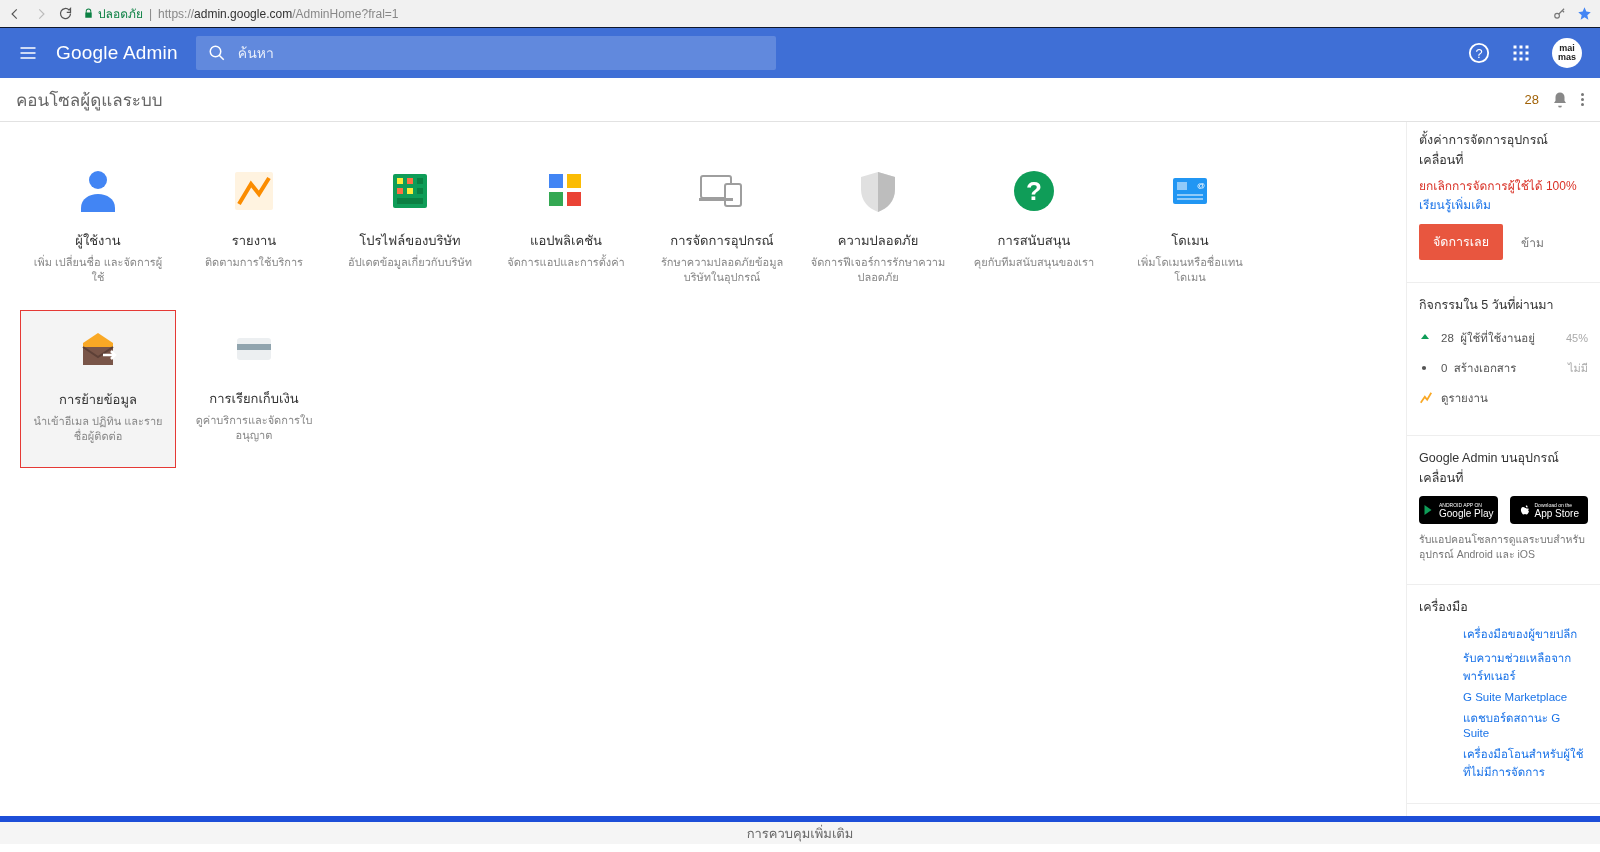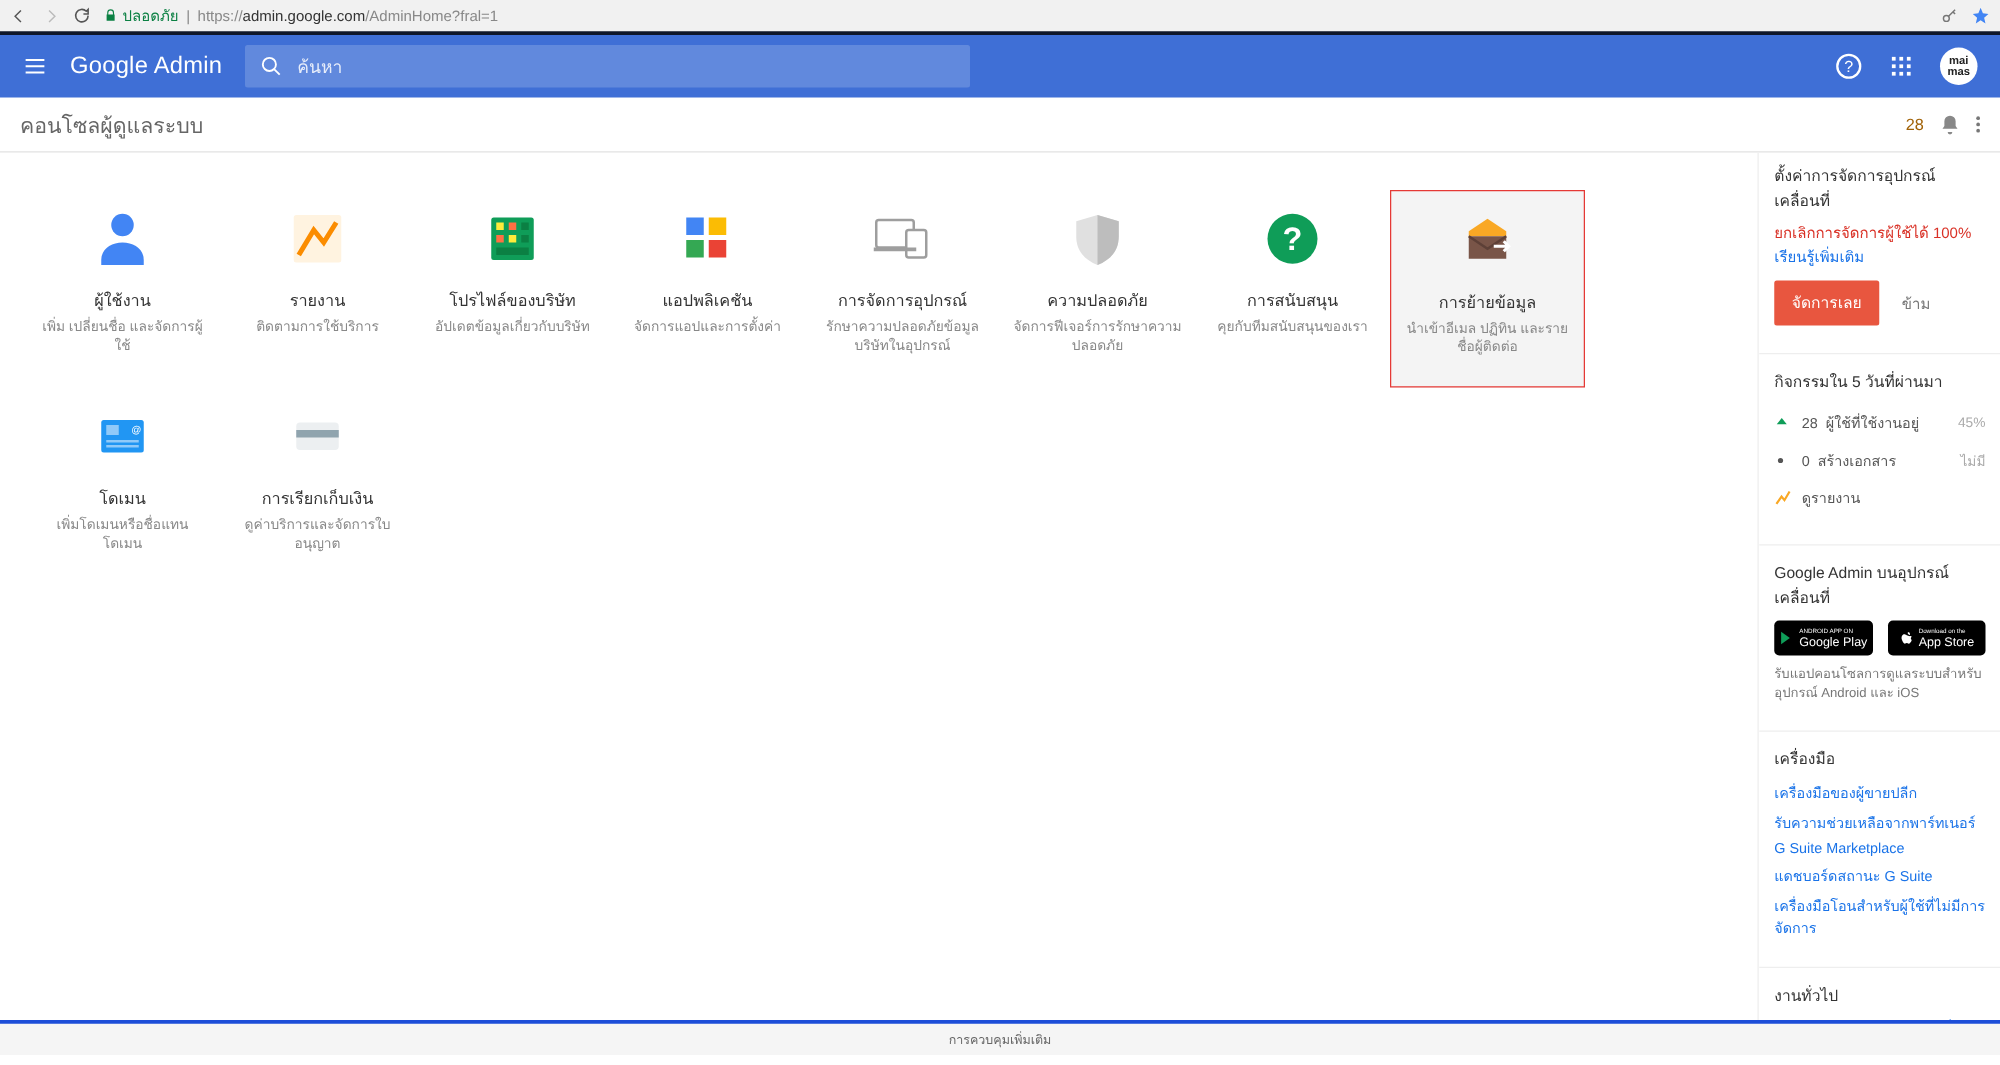--- a/index.html
+++ b/index.html
@@ -1,19 +1,19 @@
 <!DOCTYPE html>
 <html><head>
 <meta charset="utf-8">
 <style>
   * { box-sizing: border-box; margin: 0; padding: 0; }
   body { font-family: Arial, sans-serif; background: #fff; color: #333; font-size: 13px; overflow: hidden; }
 
   
-  .browser-bar { height: 28px; background: #f1f1f1; border-bottom: 3px solid #0f172a; display: flex; align-items: center; padding: 0 8px; gap: 10px; }
+  .browser-bar { height: 28px; background: #f1f1f1; border-bottom: 1px solid #0f172a; display: flex; align-items: center; padding: 0 8px; gap: 10px; }
   .nav-arrows { display: flex; gap: 12px; color: #888; }
   .browser-bar .reload { color: #555; }
   .url-box { flex: 1; display: flex; align-items: center; gap: 6px; font-size: 12px; color: #333; }
   .url-secure { color: #0b8043; display: flex; align-items: center; gap: 4px; }
   .url-dim { color: #888; }
   .browser-right { display: flex; gap: 10px; align-items: center; color: #666; }
   .star-icon { color: #4285f4; }
 
   
   .gadmin-header { height: 50px; background: #3f6fd6; display: flex; align-items: center; padding: 0 18px; gap: 18px; color: #fff; }
@@ -57,25 +57,25 @@
   .btn-red { background: #e8563f; color: #fff; border: none; padding: 8px 14px; font-size: 12.5px; cursor: pointer; border-radius: 2px; }
   .sb-skip { color: #777; font-size: 12px; cursor: pointer; }
   .activity-row { display: flex; align-items: center; gap: 10px; padding: 6px 0; }
   .activity-row .icon { width: 12px; }
   .activity-row .text { flex: 1; color: #555; font-size: 11.5px; }
   .activity-row .meta { color: #aaa; font-size: 11px; }
   .store-badges { display: flex; gap: 12px; margin: 8px 0; }
   .badge { height: 28px; flex: 1; background: #000; border-radius: 4px; display: flex; align-items: center; justify-content: center; color: #fff; font-size: 7px; gap: 4px; padding: 0 4px; }
   .badge .big { font-size: 10px; font-weight: 500; }
   .sb-small { font-size: 10.5px; color: #777; line-height: 1.4; }
-  .link-list { display: flex; flex-direction: column; gap: 6px; margin-top: 4px; }
+  .link-list { display: flex; flex-direction: column; gap: 6px; margin-top: 4px; margin-left: 44px; }
   .link-list a { color: #1a73e8; text-decoration: none; font-size: 11.5px; cursor: pointer; }
 
   
-  .footer { height: 28px; background: #f5f5f5; border-top: 3px solid #1d4ed8; display: flex; align-items: center; justify-content: center; color: #666; font-size: 10px; }
+  .footer { height: 28px; background: #f5f5f5; border-top: 6px solid #1d4ed8; display: flex; align-items: center; justify-content: center; color: #666; font-size: 13px; }
 
   svg { display: block; }
 </style>
 </head>
 <body>
 
 <div class="browser-bar">
   <div class="nav-arrows">
     <span>
       <svg width="14" height="14" viewBox="0 0 24 24">
@@ -248,37 +248,37 @@
         </div>
         <div class="tile">
     <div class="tile-icon">
       <svg width="50" height="50" viewBox="0 0 50 50">
               <use href="#ic-support"></use>
             </svg>
     </div>
     <div class="tile-title">การสนับสนุน</div>
     <div class="tile-desc">คุยกับทีมสนับสนุนของเรา</div>
         </div>
+        <div class="tile">
+    <div class="tile-icon">
+      <svg width="50" height="50" viewBox="0 0 50 50">
+              <use href="#ic-domains"></use>
+            </svg>
+    </div>
+    <div class="tile-title">โดเมน</div>
+    <div class="tile-desc">เพิ่มโดเมนหรือชื่อแทนโดเมน</div>
+        </div>
         <div class="tile highlight">
     <div class="tile-icon">
       <svg width="50" height="50" viewBox="0 0 50 50">
               <use href="#ic-migration"></use>
             </svg>
     </div>
     <div class="tile-title">การย้ายข้อมูล</div>
     <div class="tile-desc">นำเข้าอีเมล ปฏิทิน และรายชื่อผู้ติดต่อ</div>
-        </div>
-        <div class="tile">
-    <div class="tile-icon">
-      <svg width="50" height="50" viewBox="0 0 50 50">
-              <use href="#ic-domains"></use>
-            </svg>
-    </div>
-    <div class="tile-title">โดเมน</div>
-    <div class="tile-desc">เพิ่มโดเมนหรือชื่อแทนโดเมน</div>
         </div>
         <div class="tile">
     <div class="tile-icon">
       <svg width="50" height="50" viewBox="0 0 50 50">
               <use href="#ic-billing"></use>
             </svg>
     </div>
     <div class="tile-title">การเรียกเก็บเงิน</div>
     <div class="tile-desc">ดูค่าบริการและจัดการใบอนุญาต</div>
         </div>

